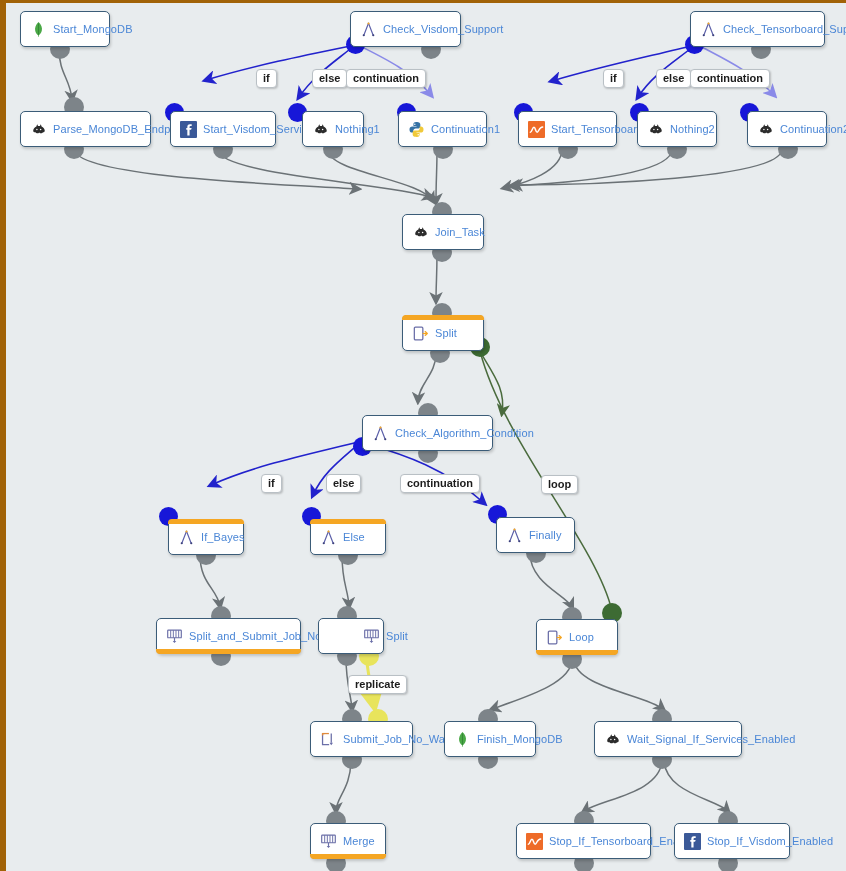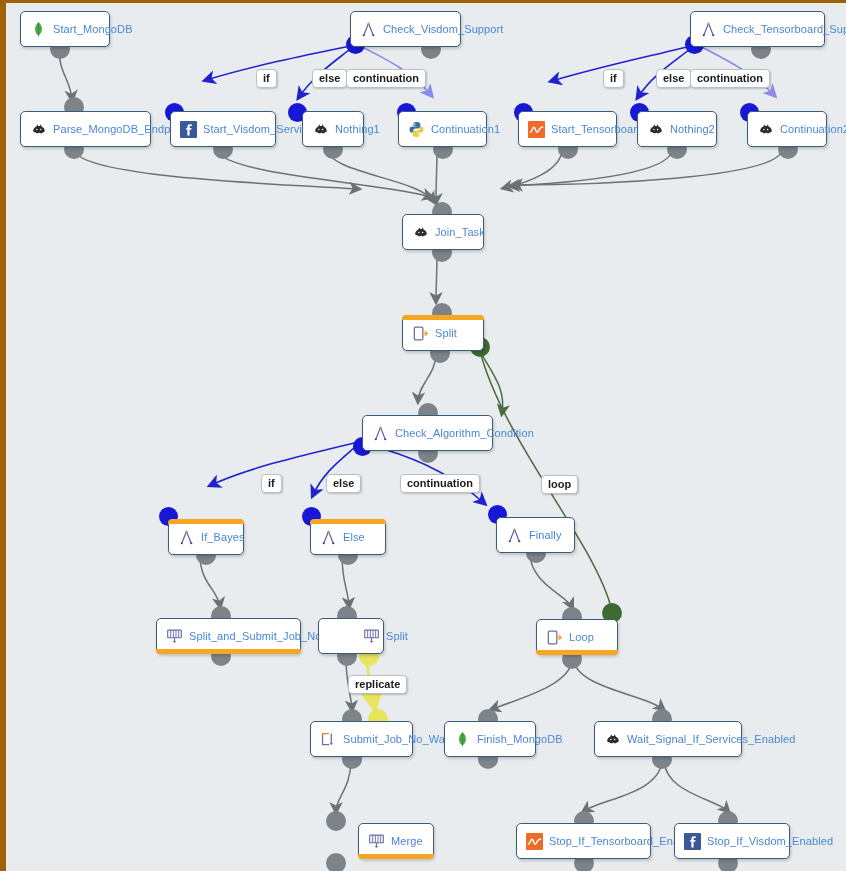--- a/index.html
+++ b/index.html
@@ -404,21 +404,21 @@
         <div class="node" style="left: 588px; top: 718px; width: 148px;">
           <span class="ico-box">
             <svg class="ico" viewBox="0 0 16 16">
               <path d="M3 9.2 C3 7.4 4.3 5.6 6 5.1 C6.1 4.2 6.6 3.4 7.3 3 C7.1 3.7 7.2 4.3 7.5 4.8 C8.1 4.6 8.8 4.6 9.4 4.8 C9.7 4.3 9.8 3.7 9.6 3 C10.3 3.4 10.8 4.2 10.9 5.1 C12.6 5.6 13.9 7.4 13.9 9.2 C13.9 10.2 13.1 10.9 12.2 10.6 C11.9 11.2 11.2 11.6 10.4 11.6 C9.7 11.6 9.1 11.3 8.7 10.8 C8.3 11.3 7.6 11.6 7 11.6 C6.2 11.6 5.5 11.2 5.2 10.6 C4.3 10.9 3 10.3 3 9.2 Z" fill="#2c2c2c"></path>
               <circle cx="6.5" cy="8" r=".7" fill="#ffffff"></circle>
               <circle cx="10" cy="8" r=".7" fill="#ffffff"></circle>
             </svg>
           </span>
           <span class="label">Wait_Signal_If_Services_Enabled</span>
         </div>
-        <div class="node bar-bottom" style="left: 304px; top: 820px; width: 76px; margin-left: 48px;">
+        <div class="node bar-bottom" style="left: 304px; top: 820px; width: 76px;">
           <span class="ico-box">
             <svg class="ico" viewBox="0 0 16 16">
               <rect x="1.6" y="2" width="12.8" height="7.2" rx="0.6" fill="none" stroke="#6b6fa8" stroke-width="1.1"></rect>
               <path d="M4.4 2 V9.2 M6.9 2 V9.2 M9.4 2 V9.2 M11.9 2 V9.2" stroke="#6b6fa8" stroke-width=".9"></path>
               <path d="M8 9.2 V12.2" stroke="#6b6fa8" stroke-width="1.1"></path>
               <path d="M6.3 12.2 L8 14.2 L9.7 12.2 Z" fill="#6b6fa8"></path>
             </svg>
           </span>
           <span class="label">Merge</span>
         </div>

